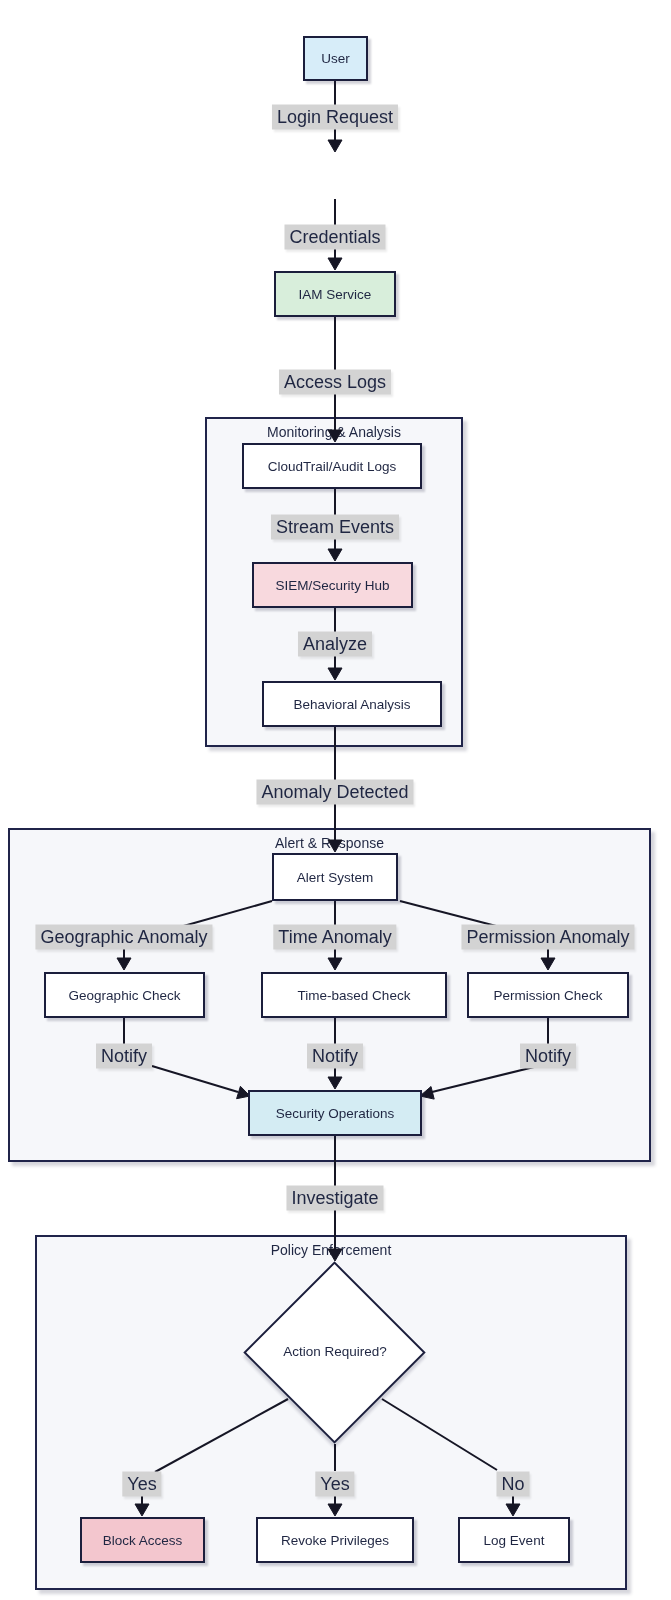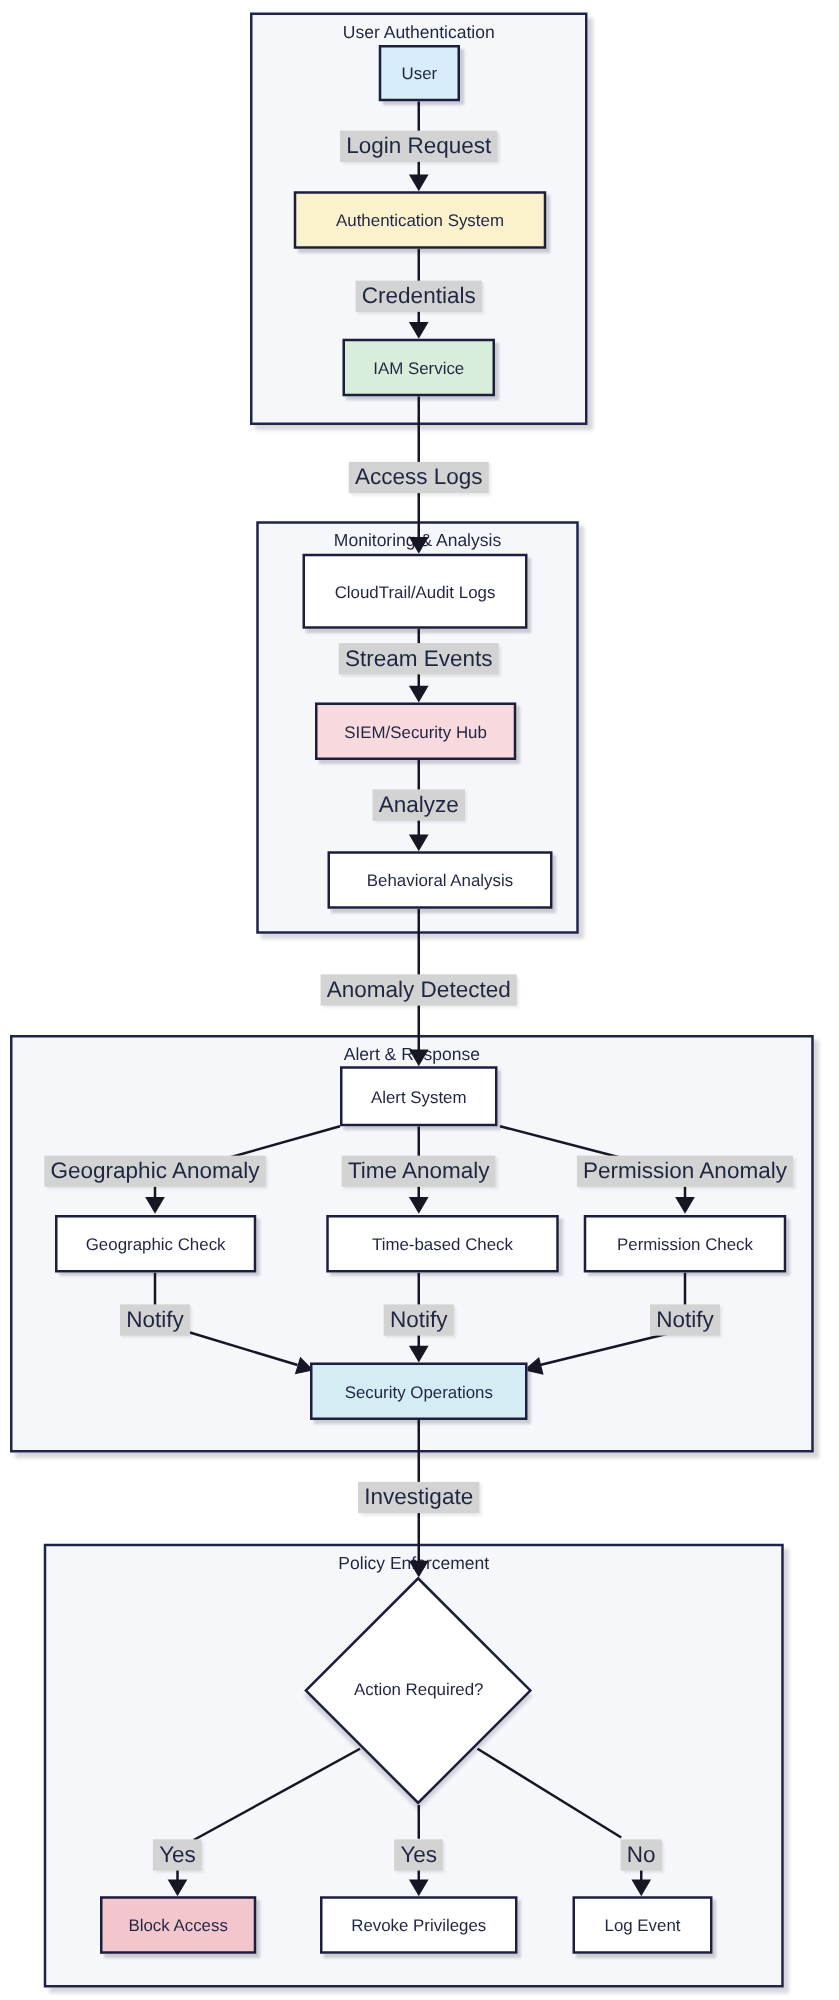--- a/index.html
+++ b/index.html
@@ -43,23 +43,20 @@
     background:var(--label-bg,#d3d3d3);color:var(--label-text,#1f2440);
     font-size:18px;padding:2px 5px;white-space:nowrap;
     box-shadow:2px 2px 2px rgba(0,0,0,0.08);
   }
 </style>
 </head>
 <body>
 
 <div class="canvas">
 
-  <div class="subgraph" style="left:200px;top:10px;width:270px;height:330px">
-    <div class="sg-title">User Authentication</div>
-  </div>
   <div class="subgraph" style="left:205px;top:417px;width:258px;height:330px">
     <div class="sg-title">Monitoring &amp; Analysis</div>
   </div>
   <div class="subgraph" style="left:8px;top:828px;width:643px;height:334px">
     <div class="sg-title">Alert &amp; Response</div>
   </div>
   <div class="subgraph" style="left:35px;top:1235px;width:592px;height:355px">
     <div class="sg-title">Policy Enforcement</div>
   </div>
 
@@ -133,24 +130,23 @@
       <polygon points="335,1516 328,1504 342,1504"></polygon>
     </g>
     <g>
       <line x1="382" y1="1399" x2="497" y2="1470"></line>
       <line x1="513" y1="1496" x2="513" y2="1504"></line>
       <polygon points="513,1516 506,1504 520,1504"></polygon>
     </g>
   </svg>
 
   <div class="node" style="left:303px;top:36px;width:65px;height:45px;background:var(--fill-user)">User</div>
-  <div class="node" style="left:235px;top:153px;width:202px;height:46px;background:var(--fill-auth)">Authentication System</div>
   <div class="node" style="left:274px;top:271px;width:122px;height:46px;background:var(--fill-iam)">IAM Service</div>
 
-  <div class="node" style="left:242px;top:443px;width:180px;height:60px">CloudTrail/Audit Logs</div>
+  <div class="node" style="left:242px;top:443px;width:180px;height:46px">CloudTrail/Audit Logs</div>
   <div class="node" style="left:252px;top:562px;width:161px;height:46px;background:var(--fill-siem)">SIEM/Security Hub</div>
   <div class="node" style="left:262px;top:681px;width:180px;height:46px">Behavioral Analysis</div>
 
   <div class="node" style="left:272px;top:853px;width:126px;height:48px">Alert System</div>
   <div class="node" style="left:44px;top:972px;width:161px;height:46px">Geographic Check</div>
   <div class="node" style="left:261px;top:972px;width:186px;height:46px">Time-based Check</div>
   <div class="node" style="left:467px;top:972px;width:162px;height:46px">Permission Check</div>
   <div class="node" style="left:248px;top:1090px;width:174px;height:46px;background:var(--fill-secops)">Security Operations</div>
 
   <div class="diamond"></div>

